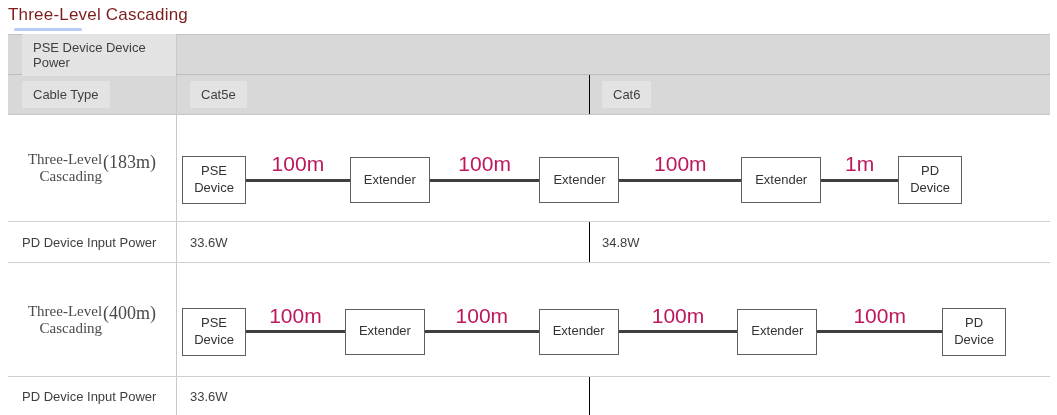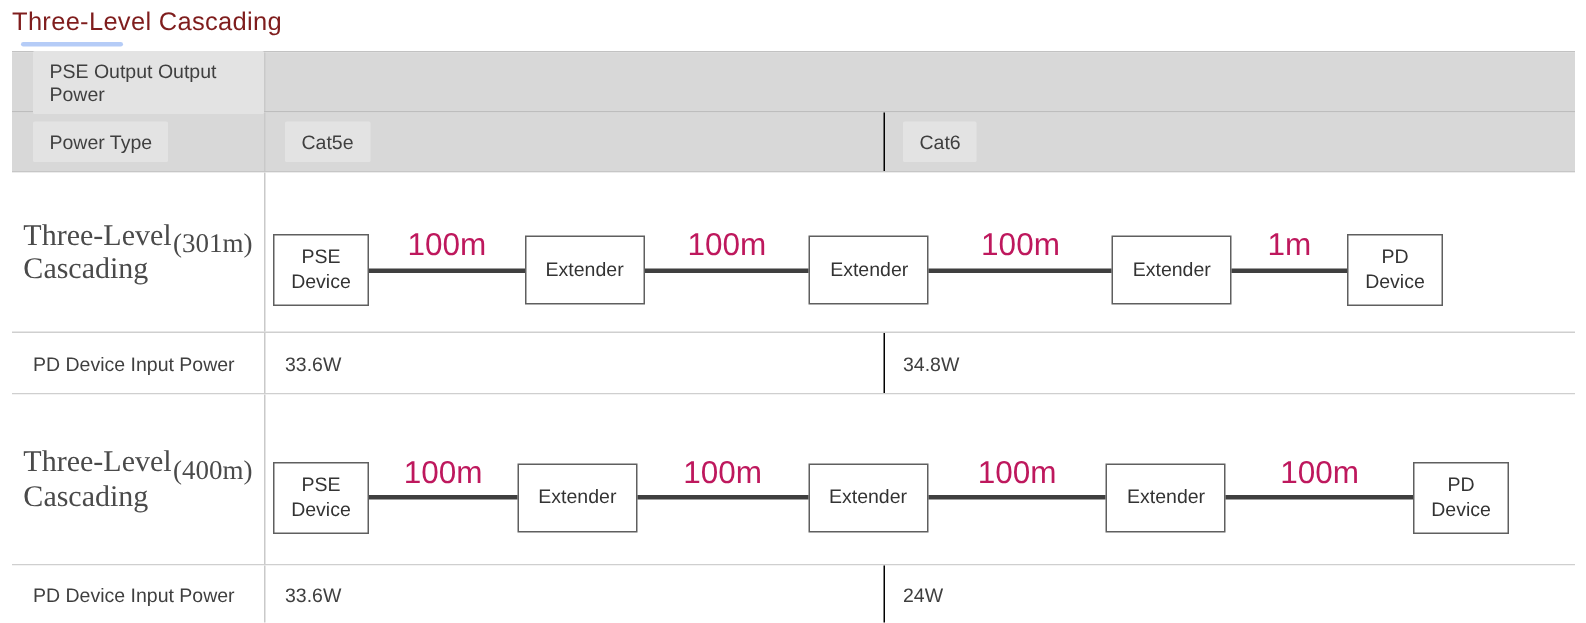--- a/index.html
+++ b/index.html
@@ -46,21 +46,21 @@
   .hl {  
     display:inline-block; background:#e3e3e3; padding:6px 11px; border-radius:1px;
   }
 
   
   .col-cascade {
     width:169px; border-right:1px solid #c9c9c9;
     display:flex; align-items:center; justify-content:center;
     font-family:"Liberation Serif", serif; color:#4a4a4a;
   }
-  .cascade-lines { text-align:left; font-size:20px; line-height:1.12; }
+  .cascade-lines { text-align:right; font-size:15px; line-height:1.12; }
   .cascade-dist  { font-size:18px; margin-left:1px; transform:translateY(-6px); }
 
   
   .col-diagram { flex:1; display:flex; align-items:center;margin-top:24px; }
   .chain { display:flex; align-items:center; height:100%; margin-left:5px; }
   .chain-301 { width:780px; }
   .chain-400 { width:824px; }
 
   .devbox {
     background:#fff; border:1.5px solid #5f5f5f;
@@ -82,43 +82,43 @@
 
 <div class="page">
 
   <h2 class="title">Three-Level Cascading</h2>
   <div class="title-underline"></div>
 
   <div class="spec-table">
 
     <div class="row row-gray r1">
       <div class="cell col-label">
-        <span class="hl">PSE Output Output Power</span>
+        <span class="hl">PSE Device Device Power</span>
       </div>
     </div>
 
     <div class="row row-gray r2">
       <div class="cell col-label">
-        <span class="hl">Power Type</span>
+        <span class="hl">Cable Type</span>
       </div>
       <div class="cell col-mid">
         <span class="hl">Cat5e</span>
       </div>
       <div class="cell col-rest">
         <span class="hl">Cat6</span>
       </div>
     </div>
 
     <div class="row row-white r3">
       <div class="col-cascade">
         <div class="cascade-lines">
           <div>Three-Level</div>
           <div>Cascading</div>
         </div>
-        <span class="cascade-dist">(301m)</span>
+        <span class="cascade-dist">(183m)</span>
       </div>
       <div class="col-diagram">
         <div class="chain chain-301">
           <div class="devbox endpoint">
             <span>PSE</span>
             <span>Device</span>
           </div>
           <div class="seg" style="flex-grow:104">
             <span class="seg-label">100m</span>
             <div class="seg-line"></div>
@@ -211,19 +211,16 @@
       </div>
     </div>
 
     <div class="row row-white r6">
       <div class="cell col-label">
         <span>PD Device Input Power</span>
       </div>
       <div class="cell col-mid">
         <span>33.6W</span>
       </div>
-      <div class="cell col-rest">
-        <span>24W</span>
-      </div>
     </div>
 
   </div>
 </div>
 
 </body></html>

